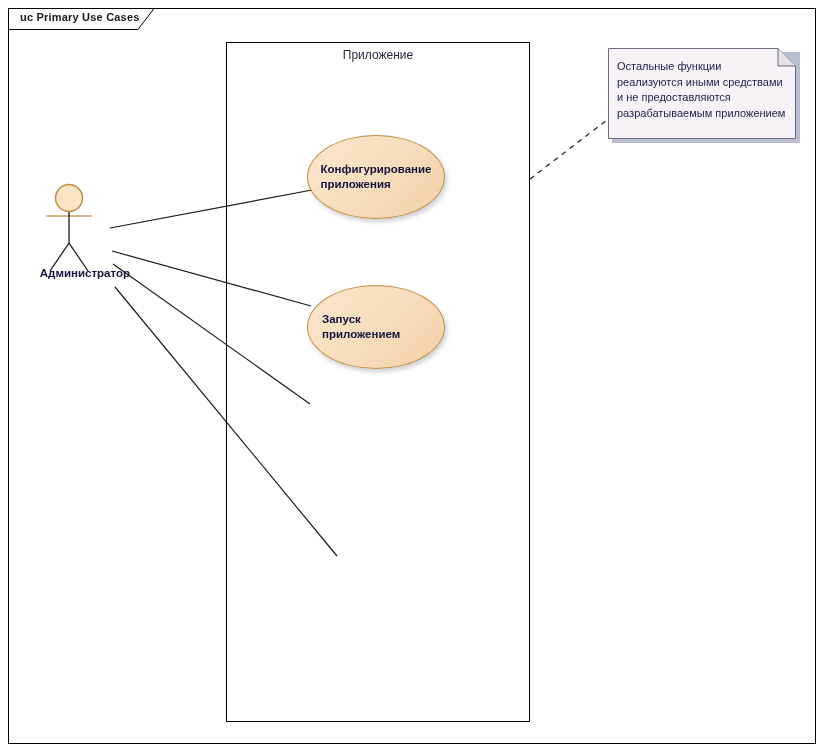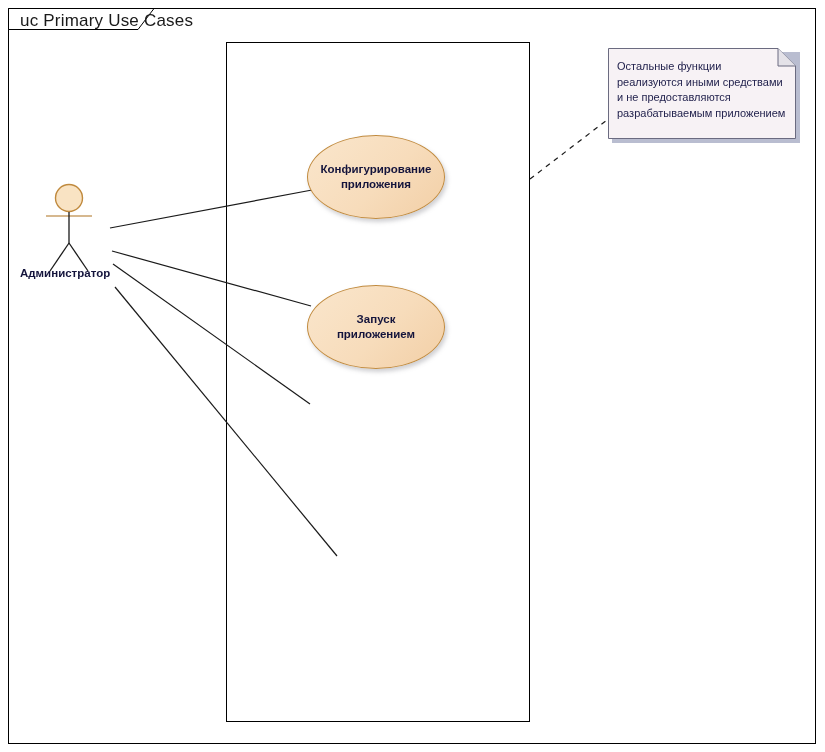--- a/index.html
+++ b/index.html
@@ -35,22 +35,22 @@
     height: 20px;
     box-sizing: border-box;
   }
   .frame-title-tab svg {
     display: block;
   }
   .frame-title-text {
     position: absolute;
     left: 20px;
     top: 11px;
-    font-size: 17px;
-    font-weight: normal;
+    font-size: 11px;
+    font-weight: bold;
     color: #1a1a1a;
     letter-spacing: 0.2px;
     white-space: nowrap;
   }
 
   
   .boundary {
     position: absolute;
     left: 226px;
     top: 42px;
@@ -80,37 +80,36 @@
     background: linear-gradient(135deg, #fae6cc 0%, #f7dcbb 55%, #f2cfa6 100%);
     display: flex;
     align-items: center;
     justify-content: center;
     box-shadow: 2px 3px 4px rgba(120,120,130,0.35);
   }
   .usecase-label {
     font-size: 11.5px;
     font-weight: bold;
     color: #14143c;
-    text-align: center;
     line-height: 15px;
     padding: 0 14px;
   }
 
   
   .actor {
     position: absolute;
     left: 38px;
     top: 182px;
   }
   .actor-label {
     position: absolute;
     left: 20px;
     top: 267px;
     width: 110px;
-    text-align: left;
+    text-align: right;
     font-size: 11.5px;
     font-weight: bold;
     color: #14143c;
     white-space: nowrap;
   }
 
   
   .note {
     position: absolute;
     left: 608px;
@@ -161,20 +160,21 @@
   <div class="frame"></div>
 
   <div class="frame-title-tab">
     <svg width="148" height="22" viewBox="0 0 148 22">
       <path d="M0.5,0.5 L146,0.5 L130,21.5 L0.5,21.5 Z" fill="#ffffff" stroke="#000000" stroke-width="1"></path>
     </svg>
   </div>
   <div class="frame-title-text">uc Primary Use Cases</div>
 
   <div class="boundary"></div>
+  <div class="boundary-label">Приложение</div>
 
   <svg class="links">
     <g stroke="#1a1a1a" stroke-width="1.2" fill="none">
       <line x1="110" y1="228" x2="312" y2="190"></line>
       <line x1="112" y1="251" x2="311" y2="306"></line>
       <line x1="113" y1="264" x2="310" y2="404"></line>
       <line x1="115" y1="287" x2="337" y2="556"></line>
     </g>
     <line x1="530" y1="179" x2="607" y2="120" stroke="#1a1a1a" stroke-width="1.2" stroke-dasharray="5,5" fill="none"></line>
   </svg>

